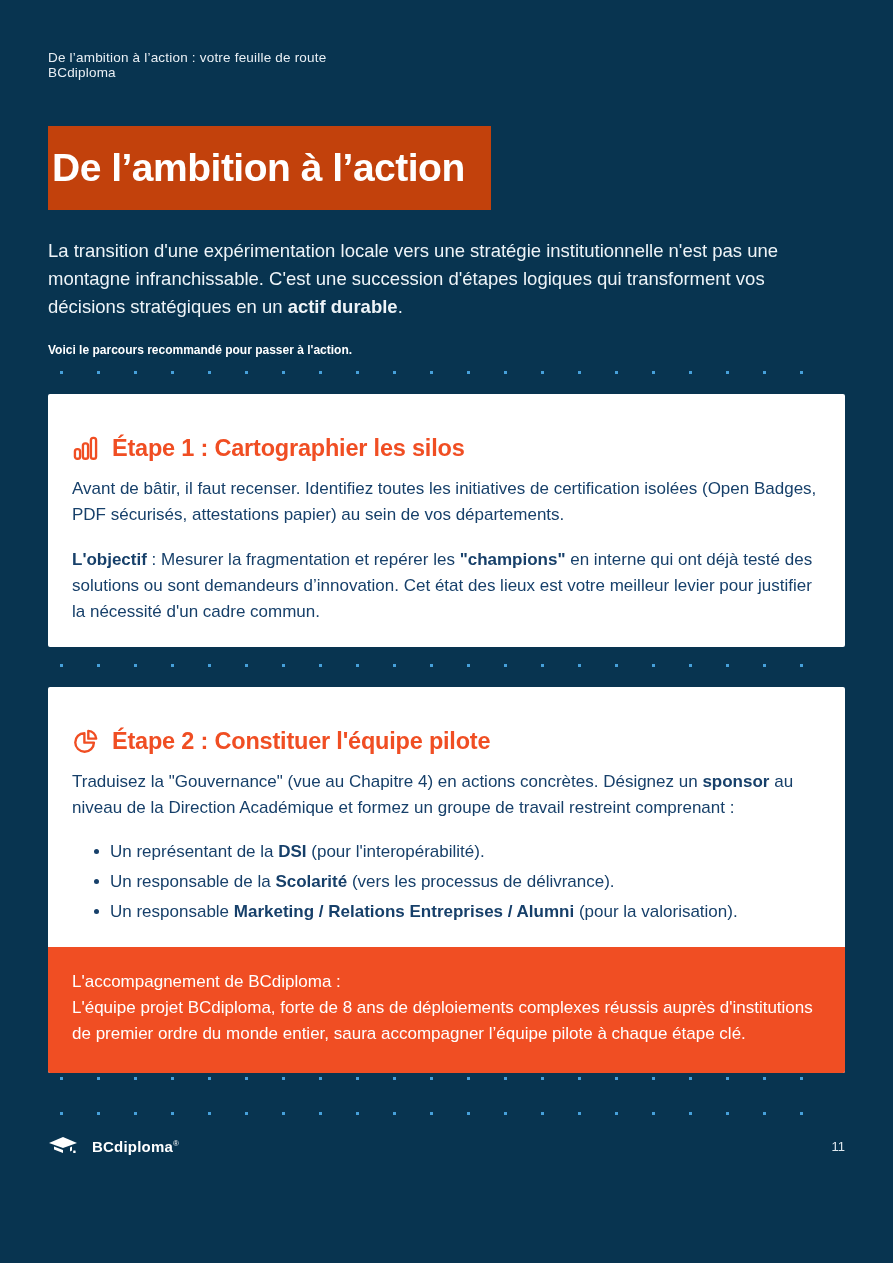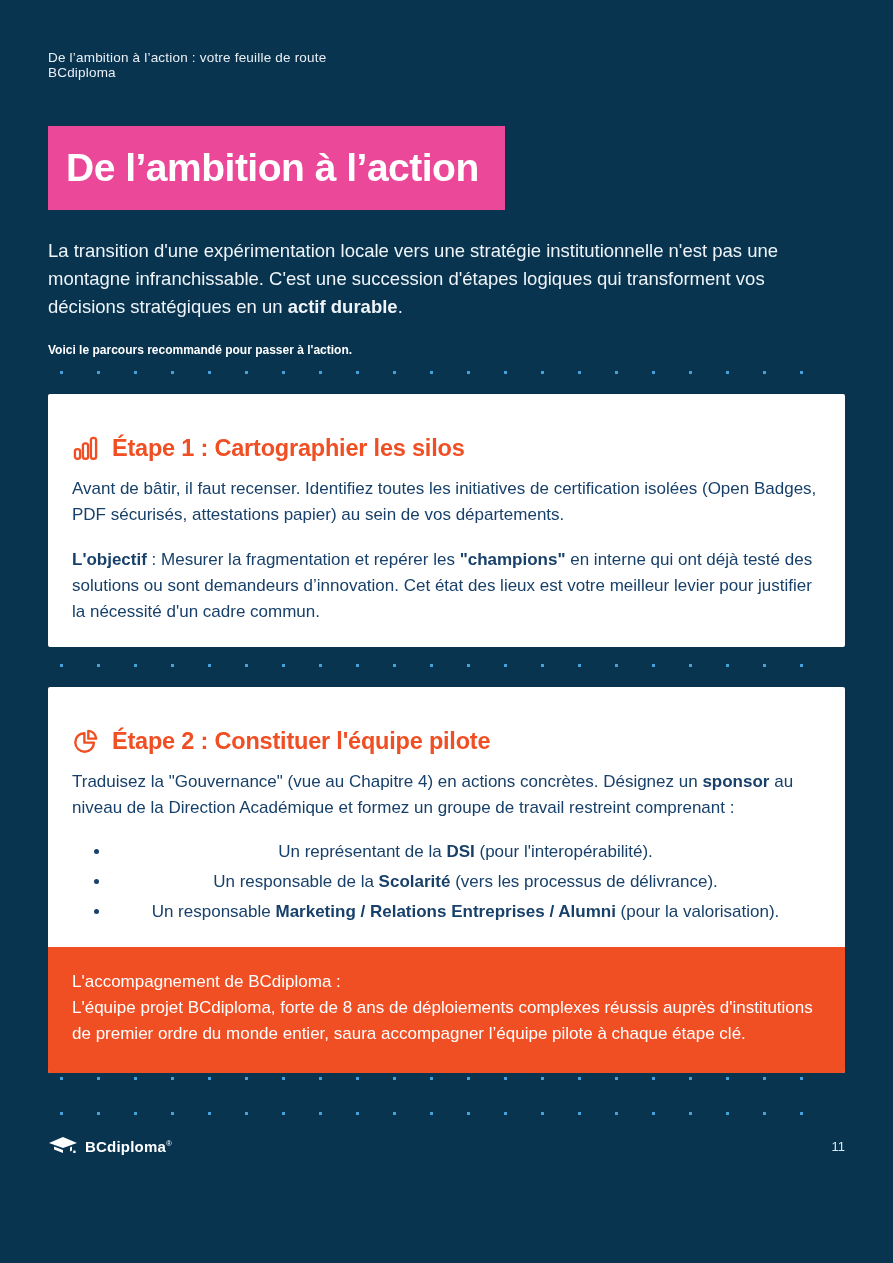--- a/index.html
+++ b/index.html
@@ -21,26 +21,26 @@
     font-size:13.5px;
     color:#e9eff4;
     letter-spacing:.2px;
     flex-direction:column;
   }
 
   
   .hero { margin-top:46px; }
   .banner {
     display:table;
-    background:#ec4899;
+    background:#c2410c;
     color:#ffffff;
     font-weight:700;
     font-size:39px;
     line-height:1;
-    padding:22px 26px 23px 18px;
+    padding:22px 26px 23px 4px;
     letter-spacing:-0.5px;
   }
   .banner + .banner { margin-top:6px; }
 
   
   .intro {
     margin-top:27px;
     font-size:18.5px;
     line-height:28px;
     color:#eef4f8;
@@ -86,21 +86,20 @@
     font-size:17px;
     line-height:26px;
     color:#17406A;
     max-width:790px;
   }
   .card p.spaced { margin-top:19px; }
   .card ul {
     margin:18px 0 0 0;
     padding-left:22px;
     list-style:none;
-    text-align:center;
   }
   .card li {
     position:relative;
     padding-left:16px;
     font-size:17px;
     line-height:26px;
     color:#17406A;
     margin-top:4px;
   }
   .card li::before {
@@ -122,21 +121,21 @@
   }
   .callout .callout-title { font-weight:400; }
 
   
   .footer {
     margin-top:20px;
     display:flex;
     justify-content:space-between;
     align-items:center;
   }
-  .logo { display:flex; align-items:center; gap:7px; }
+  .logo { display:flex; align-items:center; gap:14px; }
   .logo svg { display:block; }
   .logo-text { font-size:15px; font-weight:700; color:#ffffff; letter-spacing:.2px; }
   .logo-text sup { font-size:8px; font-weight:400; }
   .page-num { font-size:13px; color:#dfe8ee; }
 </style>
 </head>
 <body>
 
 <div class="page">
 

